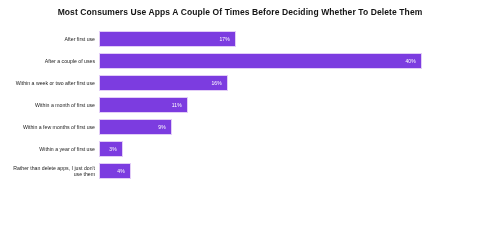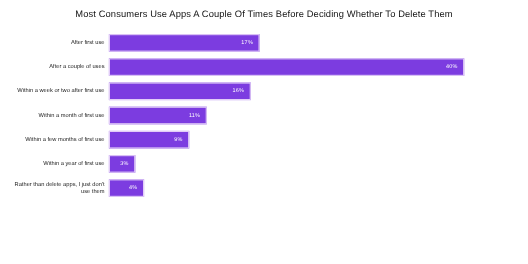--- a/index.html
+++ b/index.html
@@ -20,21 +20,21 @@
     position: relative;
     background: #ffffff;
   }
   #chart-title {
     position: absolute;
     top: 7px;
     left: 0;
     width: 480px;
     text-align: center;
     font-size: 8.5px;
-    font-weight: normal;
+    font-weight: bold;
     color: #141414;
     letter-spacing: 0.1px;
     line-height: 11px;
   }
   #plot-area {
     position: absolute;
     top: 28px;
     left: 0;
     width: 480px;
     height: 165px;

